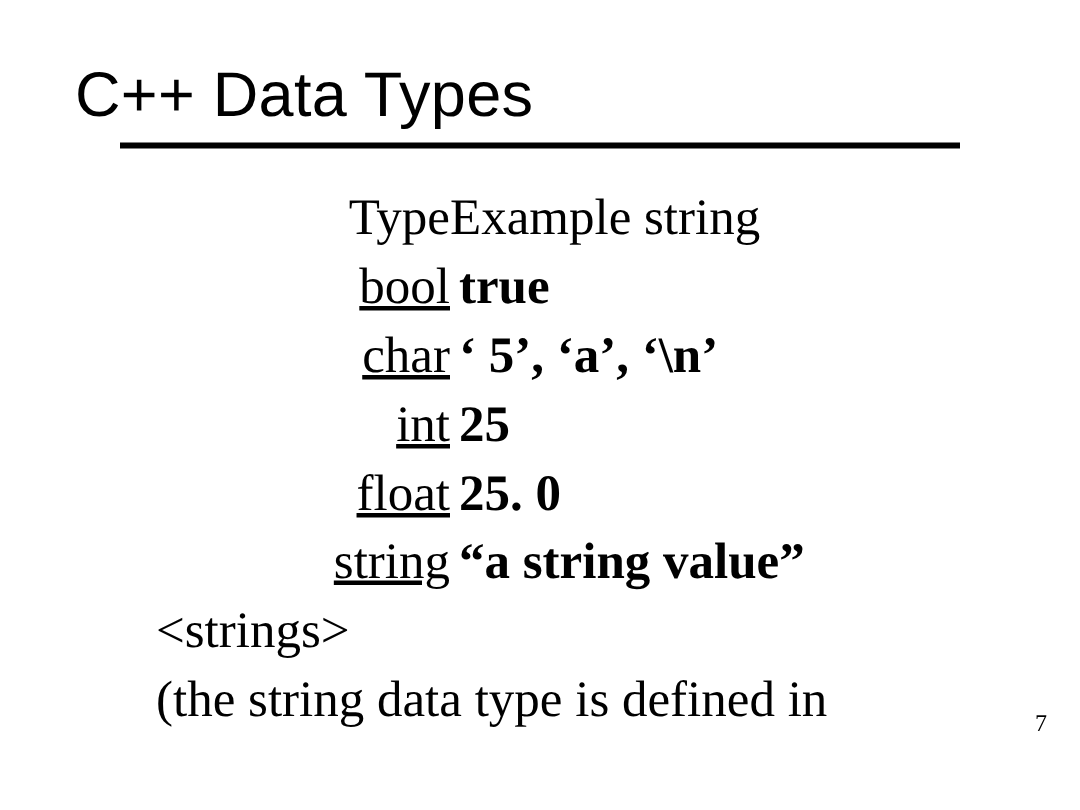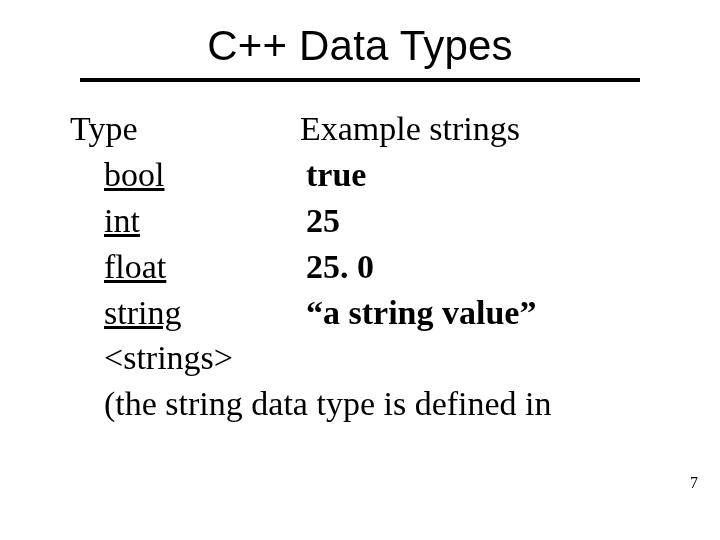--- a/index.html
+++ b/index.html
@@ -8,37 +8,37 @@
     .slide {
       width: 720px;
       height: 540px;
       position: relative;
       padding: 22px 50px 0 50px;
     }
     .title {
       font-family: Arial, Helvetica, sans-serif;
       font-size: 42px;
       font-weight: 400;
-      text-align: center;
       letter-spacing: 0.2px;
+      margin-top: 17px;
     }
     .underline {
       width: 560px;
       height: 4px;
       background: #000;
       margin: 8px auto 0 auto;
     }
     .content {
       margin-top: 24px;
       padding-left: 20px;
       font-size: 34px;
       line-height: 1.35;
     }
     .row { display: flex; }
-    .col-type { width: 230px; flex: 0 0 230px; }
+    .col-type { width: 230px; flex: 0 0 230px; text-align: right; }
     .col-ex { flex: 1; }
     .indent .col-type { padding-left: 34px; width: 230px; flex: 0 0 230px; text-decoration: underline; }
     .indent .col-ex { padding-left: 6px; font-weight: bold; }
     .note { padding-left: 34px; }
     .pagenum {
       position: absolute;
       right: 22px;
       bottom: 48px;
       font-size: 16px;
       font-family: "Times New Roman", Times, serif;
@@ -47,26 +47,30 @@
 </head>
 <body>
 
 <div class="slide">
   <div class="title">C++ Data Types</div>
   <div class="underline"></div>
 
   <div class="content">
     <div class="row">
       <div class="col-type">Type</div>
-      <div class="col-ex">Example strings</div>
+      <div class="col-ex">Example string</div>
     </div>
 
     <div class="row indent">
       <div class="col-type">bool</div>
       <div class="col-ex">true</div>
+    </div>
+    <div class="row indent">
+      <div class="col-type">char</div>
+      <div class="col-ex">‘ 5’, ‘a’, ‘\n’</div>
     </div>
     <div class="row indent">
       <div class="col-type">int</div>
       <div class="col-ex">25</div>
     </div>
     <div class="row indent">
       <div class="col-type">float</div>
       <div class="col-ex">25. 0</div>
     </div>
     <div class="row indent">

